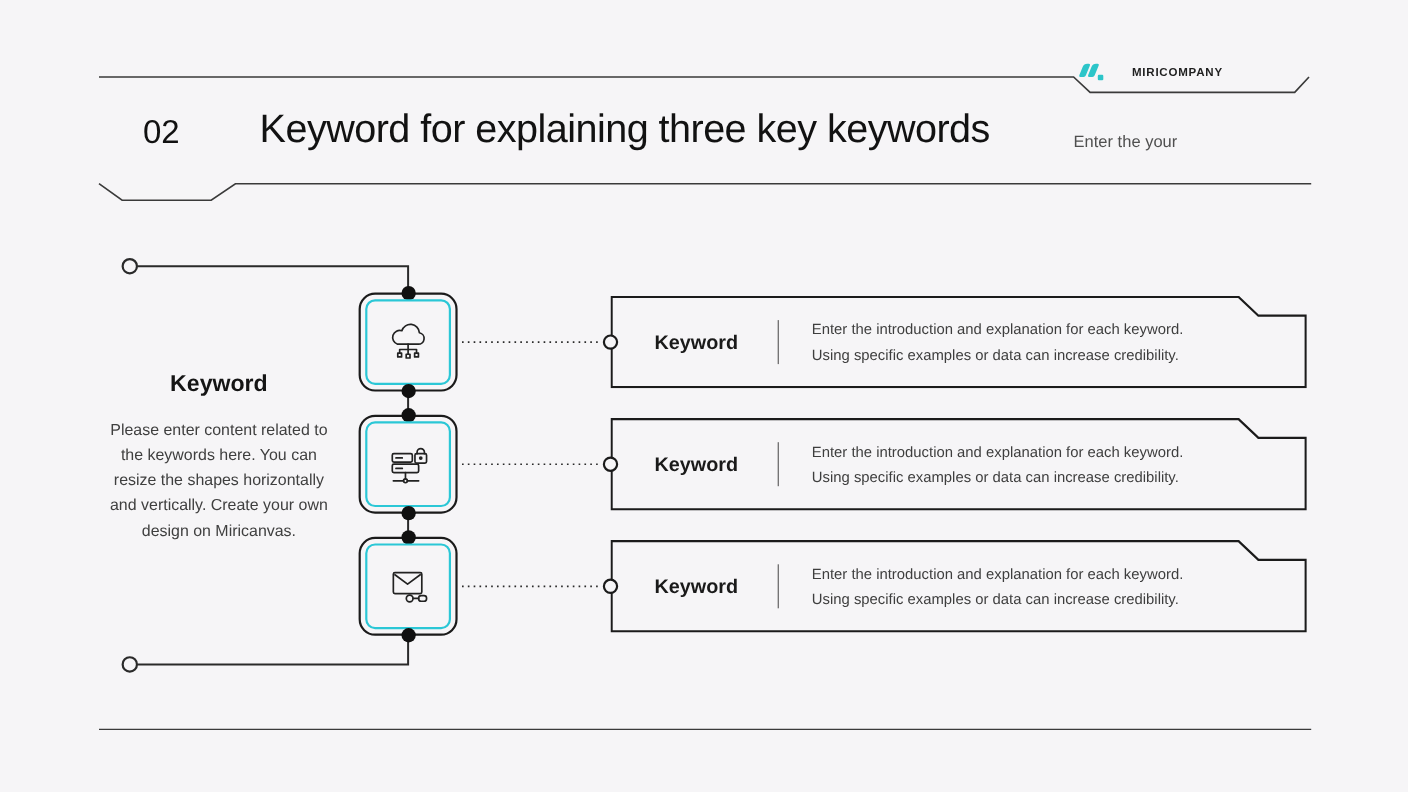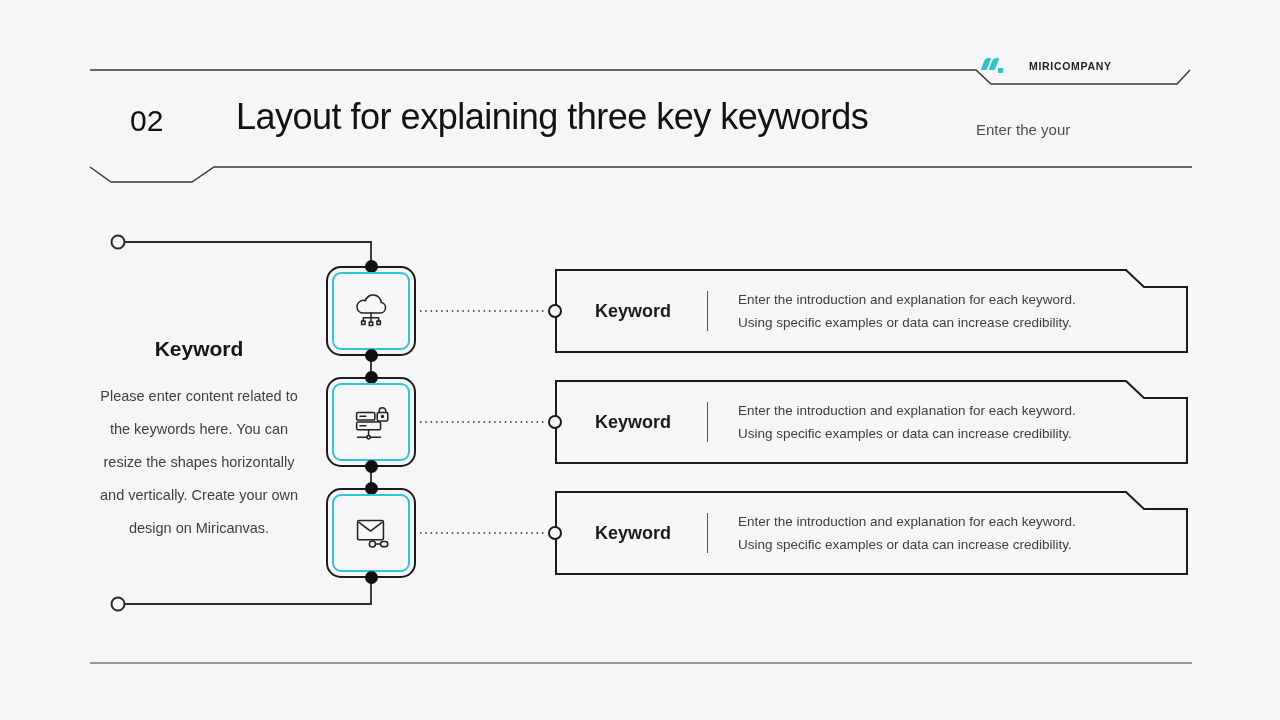--- a/index.html
+++ b/index.html
@@ -23,21 +23,21 @@
   .logo-text{font-size:10.5px;font-weight:bold;letter-spacing:.7px;color:#1f1f1f;padding-bottom:1px;}
 
   .section-number{position:absolute;left:130px;top:104px;font-size:30px;font-weight:500;color:#111;}
   .page-title{position:absolute;left:236px;top:96px;font-size:36px;font-weight:500;letter-spacing:-.5px;color:#121212;white-space:nowrap;}
   .title-placeholder{position:absolute;left:976px;top:121px;font-size:15px;color:#4f4f4f;}
 
   
   .left-heading{position:absolute;left:104px;top:337px;width:190px;text-align:center;
     font-size:21px;font-weight:600;color:#151515;}
   .left-desc{position:absolute;left:100px;top:380px;width:198px;text-align:center;
-    font-size:14.5px;line-height:33px;color:#3f3f3f;}
+    font-size:14.5px;line-height:23px;color:#3f3f3f;}
 
   
   .icon-box{position:absolute;left:326px;width:90px;height:90px;box-sizing:border-box;
     border:2px solid #1b1b1b;border-radius:15px;background:#f6f5f7;}
   .icon-box .inner{position:absolute;inset:4px;border:2px solid #2bc7d6;border-radius:9px;
     display:flex;align-items:center;justify-content:center;}
   .icon-box::before,.icon-box::after{content:"";position:absolute;left:50%;margin-left:-6.5px;
     width:13px;height:13px;border-radius:50%;background:#101010;}
   .icon-box::before{top:-8px;}
   .icon-box::after{bottom:-8px;}
@@ -85,21 +85,21 @@
   <div class="logo">
     <span class="logo-mark">
       <span class="bar b1"></span>
         <span class="bar b2"></span>
         <span class="dot"></span>
     </span>
     <span class="logo-text">MIRICOMPANY</span>
   </div>
 
   <div class="section-number">02</div>
-  <div class="page-title">Layout for explaining three key keywords</div>
+  <div class="page-title">Keyword for explaining three key keywords</div>
   <div class="title-placeholder">Enter the your</div>
 
   <div class="left-heading">Keyword</div>
   <div class="left-desc">Please enter content related to the keywords here. You can resize the shapes horizontally and vertically. Create your own design on Miricanvas.</div>
 
   <div class="icon-box ib1">
     <div class="inner">
       <svg width="46" height="46" viewBox="0 0 48 48">
         <path d="M14 26 h19.5 a5.5 5.5 0 0 0 1.2-10.9 a8.5 8.5 0 0 0-16.6-1.9 A6.3 6.3 0 0 0 14 26 Z"></path>
         <path d="M24 26 V31 M24 31 H16 V34.5 M24 31 H32 V34.5 M24 31 V35.5"></path>

